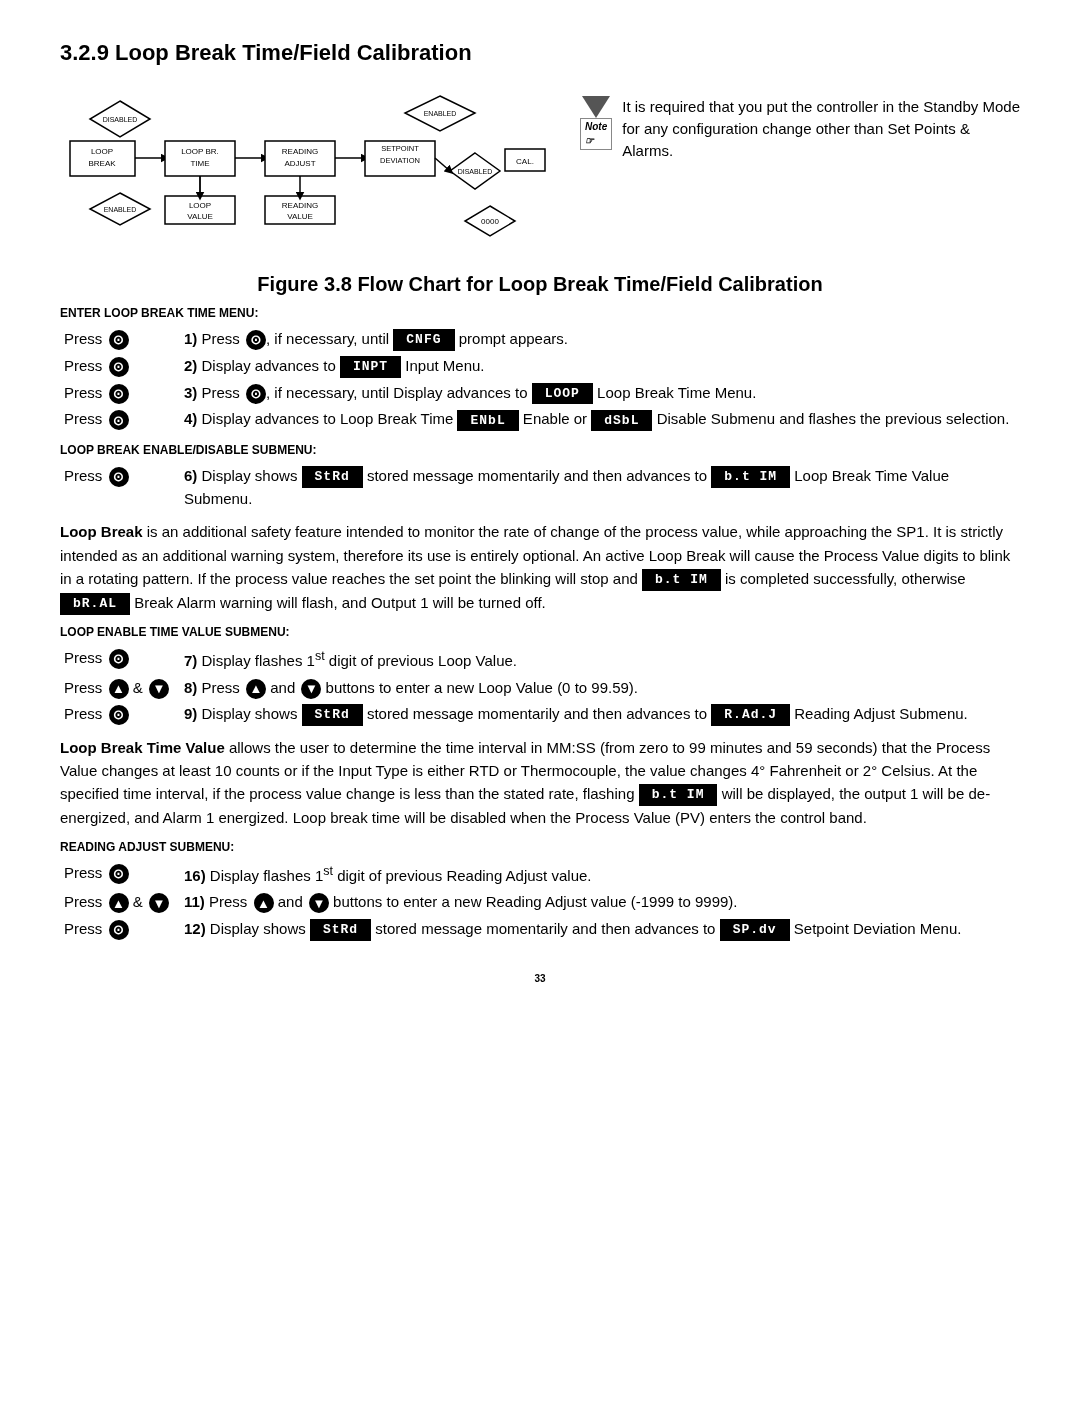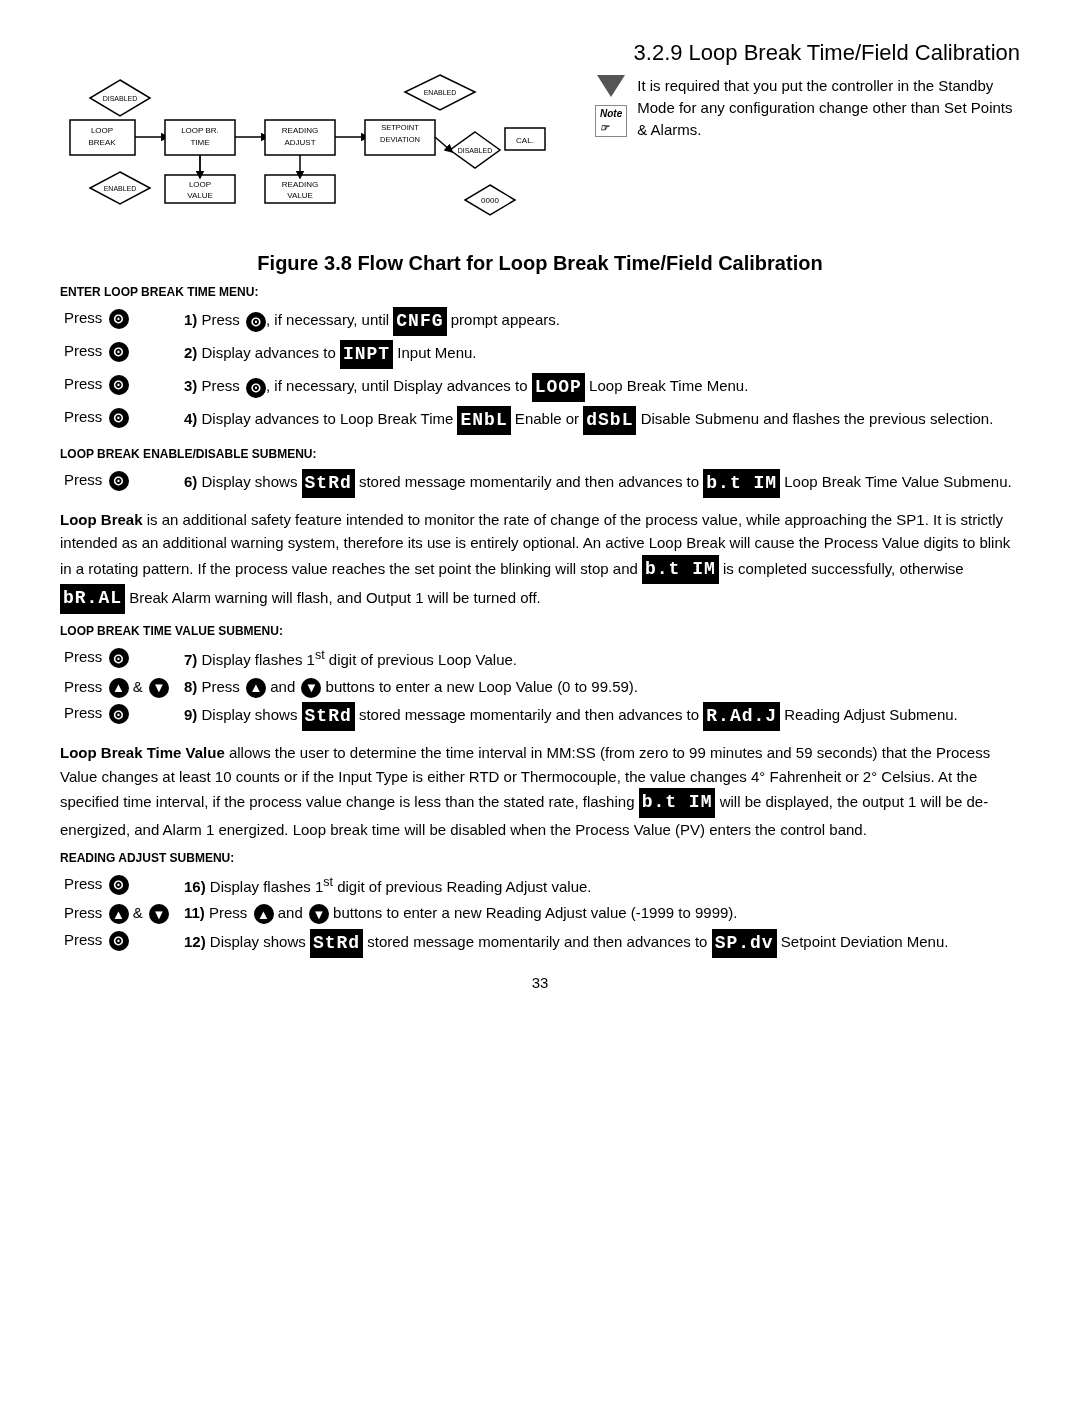--- a/index.html
+++ b/index.html
@@ -8,23 +8,22 @@
       font-family: Arial, Helvetica, sans-serif;
       font-size: 15px;
       color: #000;
       width: 1080px;
       min-height: 1412px;
       padding: 40px 60px;
     }
 
     h2 {
       font-size: 22px;
-      font-weight: normal;
-      margin-bottom: 4px;
-      text-align: right;
+      font-weight: bold;
+      margin-bottom: 25px;
     }
 
     .figure-area {
       display: flex;
       align-items: flex-start;
       margin-bottom: 10px;
       gap: 20px;
     }
 
     .flowchart-img {
@@ -99,41 +98,42 @@
       background: #000;
       color: #fff;
       border: 2px solid #000;
     }
 
     .lcd-display {
       display: inline-block;
       background: #000;
       color: #fff;
       font-weight: bold;
-      font-size: 18px;
-      padding: 1px 3px;
+      font-size: 13px;
+      padding: 1px 13px;
       letter-spacing: 1px;
       vertical-align: middle;
       font-family: 'Courier New', monospace;
     }
 
     .body-text {
       font-size: 15px;
       line-height: 1.55;
       margin: 8px 0;
     }
 
     .body-text b {
       font-weight: bold;
     }
 
     .page-number {
       text-align: center;
-      margin-top: 14px;
-      font-size: 15px;
+      margin-top: 30px;
+      font-size: 10px;
+      font-weight: bold;
     }
 
     
     .flowchart-svg {
       width: 500px;
       height: 155px;
     }
   </style>
 </head>
 <body>
@@ -202,21 +202,21 @@
 
       <defs>
         <marker id="arrow" markerWidth="6" markerHeight="6" refX="3" refY="3" orient="auto">
           <path d="M0,0 L0,6 L6,3 z" fill="black"></path>
         </marker>
       </defs>
     </svg>
   </div>
 
   <div class="note-box">
-    <div style="display:flex; flex-direction:column; align-items:center; gap:8px;margin-left:15px;">
+    <div style="display:flex; flex-direction:column; align-items:center; gap:0;">
       <div style="width:0;height:0;border-left:14px solid transparent;border-right:14px solid transparent;border-top:22px solid #555;"></div>
       <div style="border:1.5px solid #888; font-size:10px; font-weight:bold; padding:1px 4px; font-style:italic;">Note ☞</div>
     </div>
     <div style="font-size:15px; line-height:1.45;">It is required that you put the controller in the Standby Mode for any configuration change other than Set Points &amp; Alarms.</div>
   </div>
 </div>
 
 <div class="figure-caption">Figure 3.8 Flow Chart for Loop Break Time/Field Calibration</div>
 
 <div class="section-title">ENTER LOOP BREAK TIME MENU:</div>
@@ -250,21 +250,21 @@
       <td class="press-col">Press <span class="press-btn btn-down">⊙</span></td>
       <td><b>6)</b> Display shows <span class="lcd-display">StRd</span> stored message momentarily and then advances to <span class="lcd-display">b.t IM</span> Loop Break Time Value Submenu.</td>
     </tr>
   </tbody>
 </table>
 
 <div class="body-text">
   <b>Loop Break</b> is an additional safety feature intended to monitor the rate of change of the process value, while approaching the SP1. It is strictly intended as an additional warning system, therefore its use is entirely optional. An active Loop Break will cause the Process Value digits to blink in a rotating pattern. If the process value reaches the set point the blinking will stop and <span class="lcd-display">b.t IM</span> is completed successfully, otherwise <span class="lcd-display">bR.AL</span> Break Alarm warning will flash, and Output 1 will be turned off.
 </div>
 
-<div class="section-title">LOOP BREAK TIME VALUE SUBMENU:</div>
+<div class="section-title">LOOP ENABLE TIME VALUE SUBMENU:</div>
 
 <table class="press-table">
   <tbody>
     <tr>
       <td class="press-col">Press <span class="press-btn btn-down">⊙</span></td>
       <td><b>7)</b> Display flashes 1<sup>st</sup> digit of previous Loop Value.</td>
     </tr>
     <tr>
       <td class="press-col">Press <span class="press-btn btn-up">▲</span> &amp; <span class="press-btn btn-down">▼</span></td>
       <td><b>8)</b> Press <span class="press-btn btn-up">▲</span> and <span class="press-btn btn-down">▼</span> buttons to enter a new Loop Value (0 to 99.59).</td>

